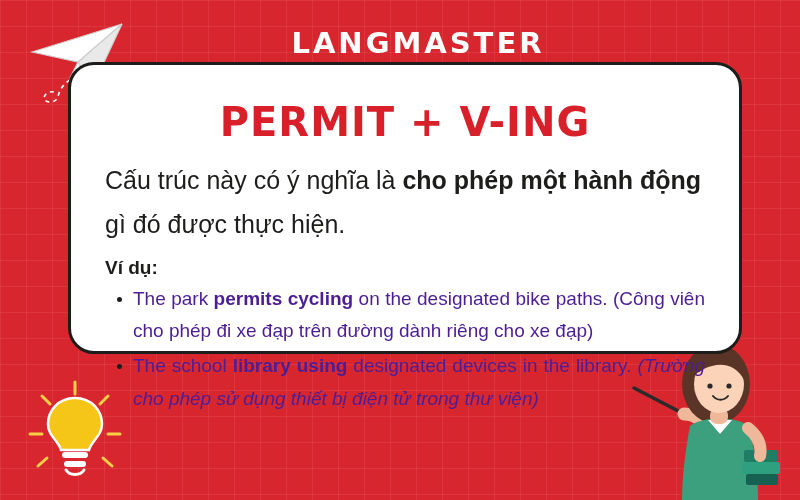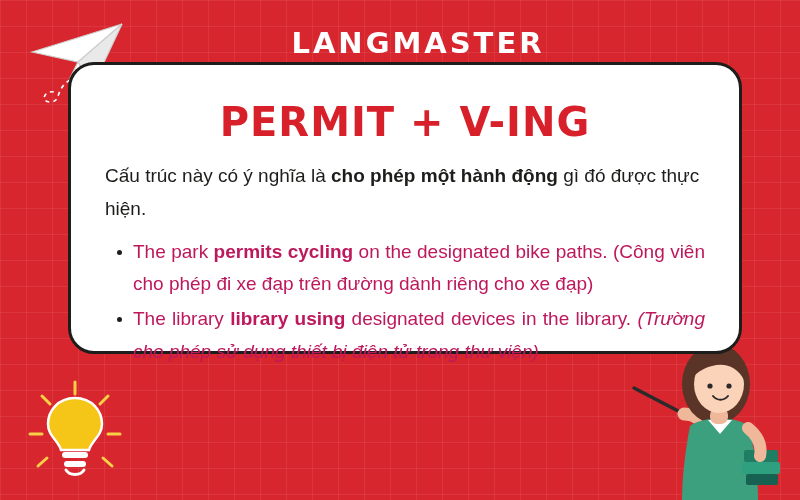--- a/index.html
+++ b/index.html
@@ -59,21 +59,21 @@
     text-align: center;
     color: #d8202a;
     font-size: 40px;
     font-weight: bold;
     letter-spacing: 1px;
     font-family: "DejaVu Sans", sans-serif;
     margin: 8px 0 14px 0;
   }
 
   .intro {
-    font-size: 19px;
+    font-size: 25px;
     line-height: 1.75;
     color: #1d1d1b;
     margin: 0 0 10px 0;
   }
   .intro b { font-weight: bold; }
 
   .example-label {
     font-size: 19px;
     font-weight: bold;
     color: #1d1d1b;
@@ -82,21 +82,21 @@
 
   ul.examples {
     margin: 0;
     padding-left: 26px;
     list-style: none;
   }
   ul.examples li {
     position: relative;
     font-size: 19px;
     line-height: 1.72;
-    color: #be185d;
+    color: #4c1d95;
     margin-bottom: 2px;
     text-align: justify;
     padding-left: 2px;
   }
   ul.examples li::before {
     content: "";
     position: absolute;
     left: -14px;
     top: 14px;
     width: 5px;
@@ -192,20 +192,21 @@
     <rect x="134" y="164" width="32" height="11" rx="2" fill="#176152"></rect>
 
     <path d="M136,118 C146,126 150,136 148,146" fill="none" stroke="#f0b89a" stroke-width="12" stroke-linecap="round"></path>
   </svg>
 
   <div class="card">
     <div class="card-title">PERMIT + V-ING</div>
 
     <p class="intro"><span>Cấu trúc này có ý nghĩa là </span><b>cho phép một hành động</b><span> gì đó được thực hiện.</span></p>
 
+    <div class="example-label">Ví dụ:</div>
 
     <ul class="examples">
       <li><span>The park </span><b>permits cycling</b><span> on the designated bike paths. (Công viên cho phép đi xe đạp trên đường dành riêng cho xe đạp)</span></li>
-      <li><span>The library </span><b>library using</b><span> designated devices in the library. </span><i>(Trường cho phép sử dụng thiết bị điện tử trong thư viện)</i></li>
+      <li><span>The school </span><b>library using</b><span> designated devices in the library. </span><i>(Trường cho phép sử dụng thiết bị điện tử trong thư viện)</i></li>
     </ul>
   </div>
 
 </div>
 
 </body></html>

